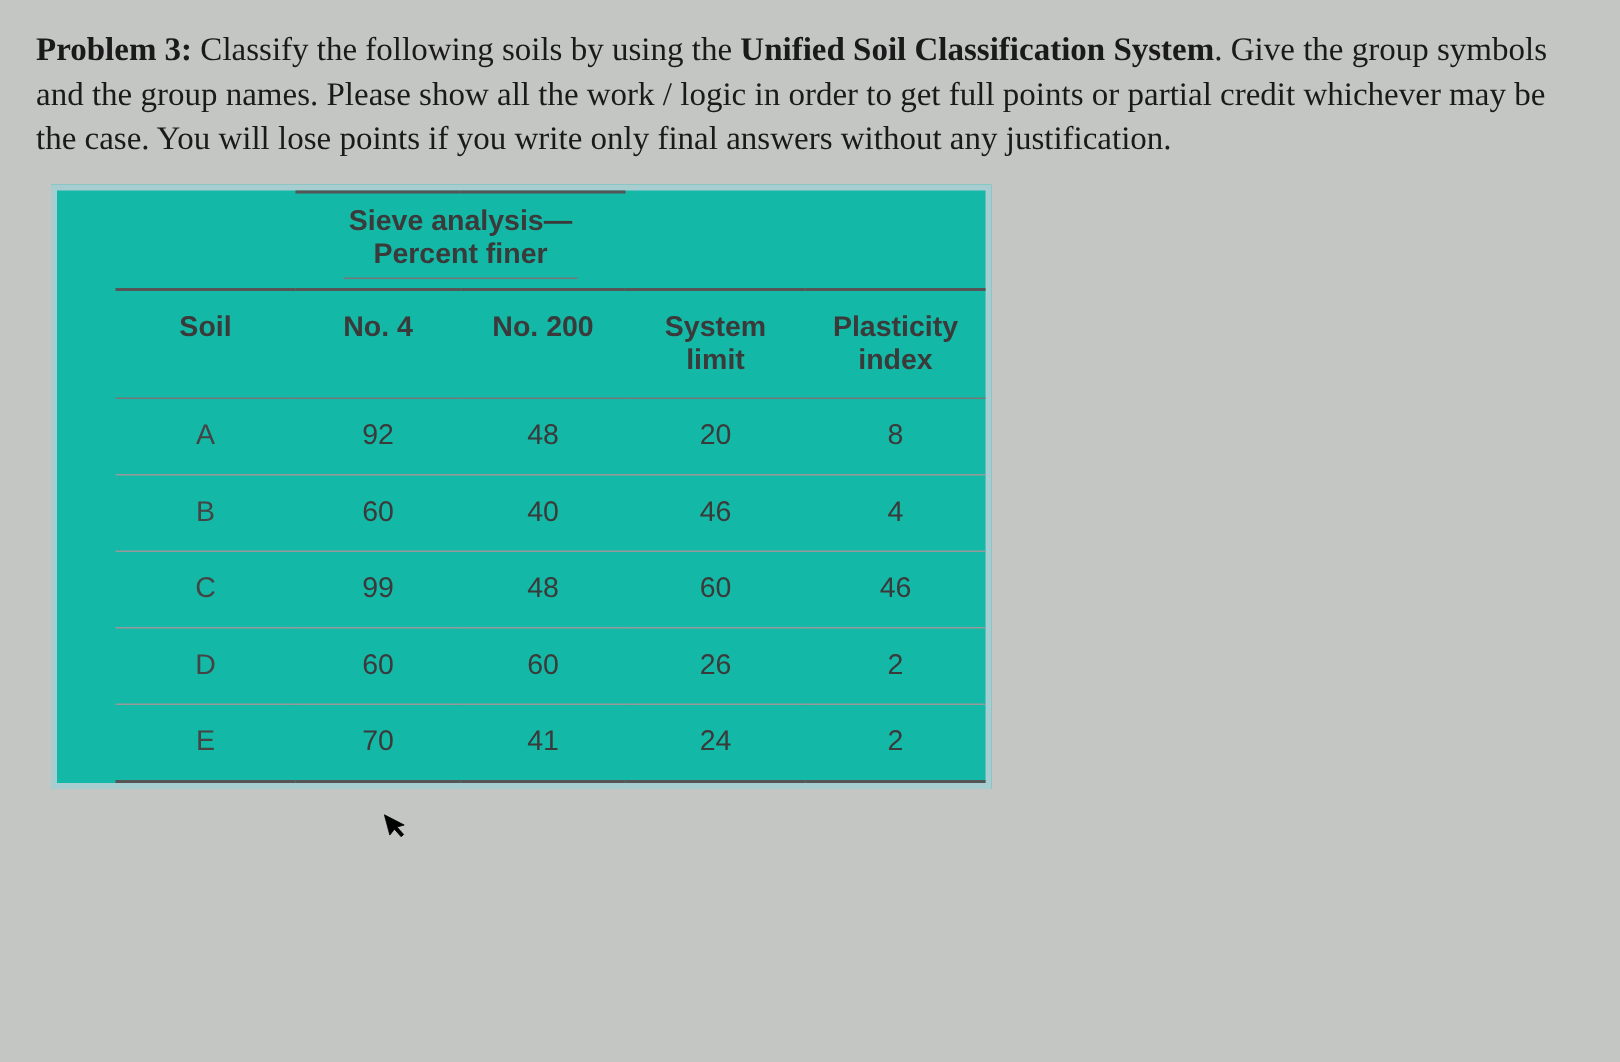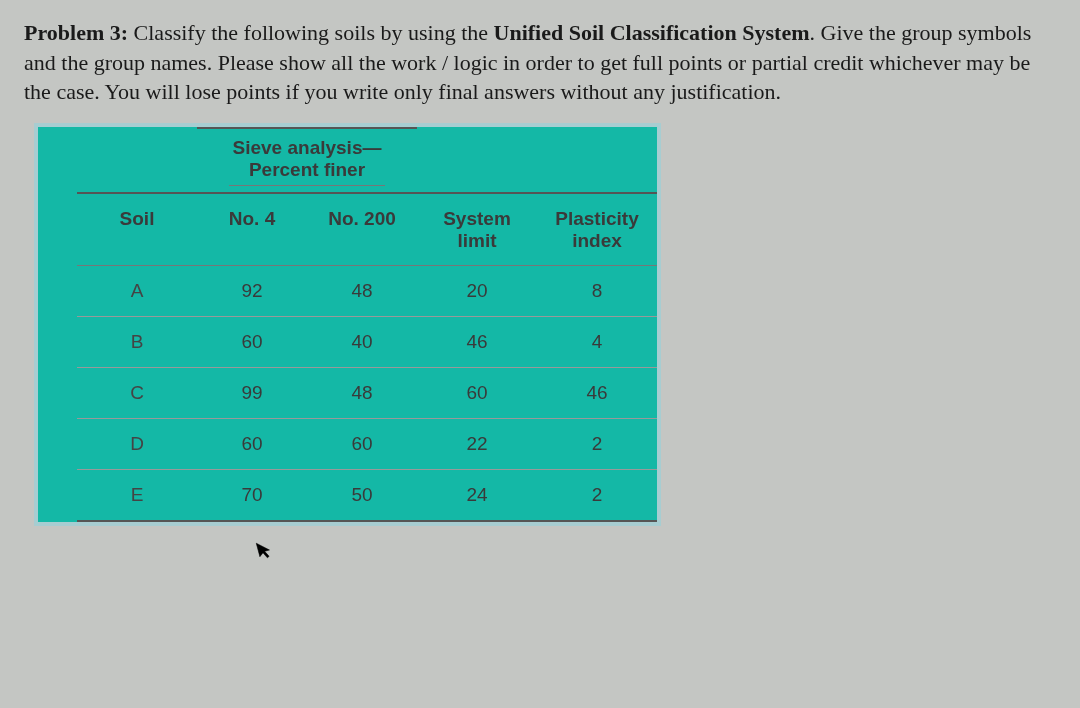--- a/index.html
+++ b/index.html
@@ -171,27 +171,27 @@
         <td class="soil-label">C</td>
         <td>99</td>
         <td>48</td>
         <td>60</td>
         <td>46</td>
       </tr>
       <tr>
         <td class="soil-label">D</td>
         <td>60</td>
         <td>60</td>
-        <td>22</td>
+        <td>26</td>
         <td>2</td>
       </tr>
       <tr>
         <td class="soil-label">E</td>
         <td>70</td>
-        <td>50</td>
+        <td>41</td>
         <td>24</td>
         <td>2</td>
       </tr>
     </tbody>
   </table>
 </div>
 
 <div class="cursor">
   <svg width="16" height="20" viewBox="0 0 16 20">
     <path d="M1 1 L1 15 L5 12 L8 18 L10 17 L7 11 L12 11 Z" fill="#000" stroke="#000" stroke-width="0.5"></path>

